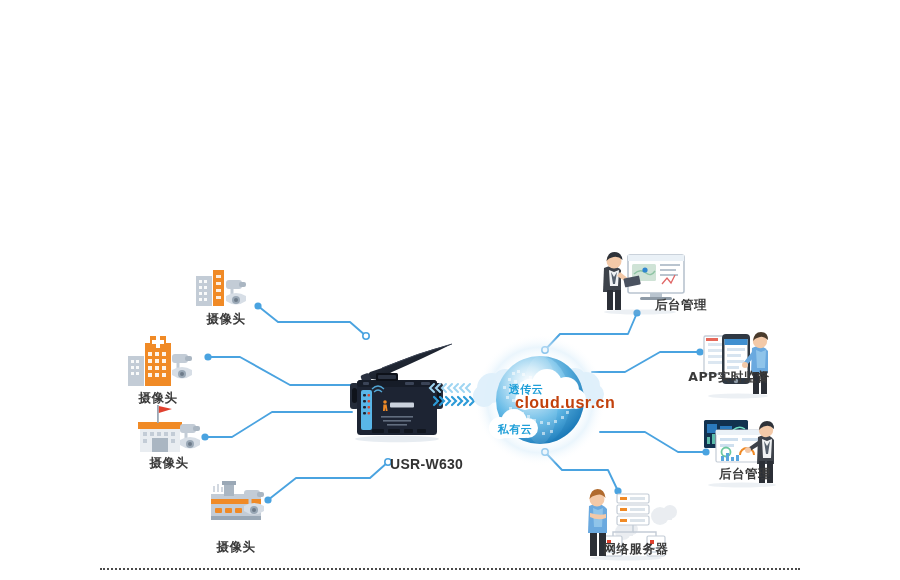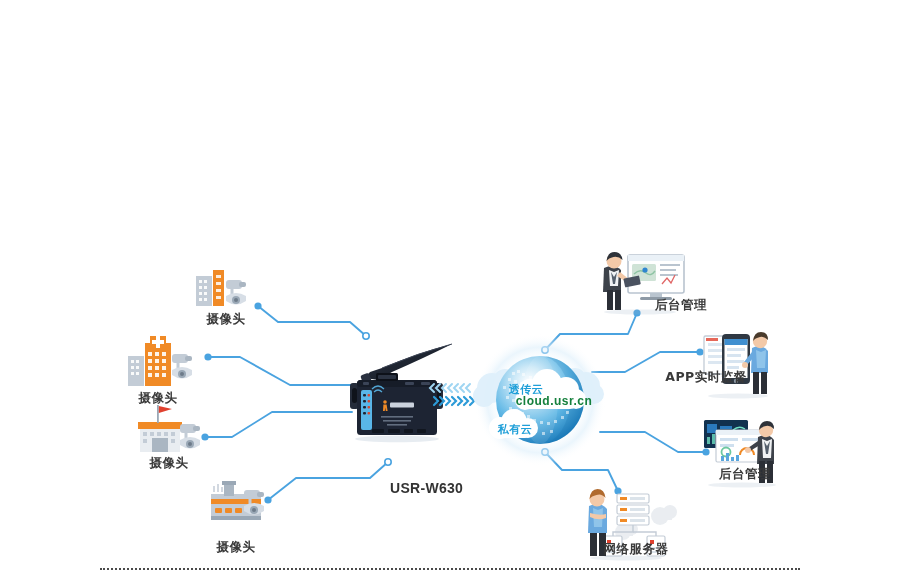--- a/index.html
+++ b/index.html
@@ -519,29 +519,29 @@
         <path d="M589.5,499 q1,-10 8,-10 q7,0 8,9 q-4,-5 -9,-3 q-5,1 -7,4 Z" fill="#b06a2e"></path>
         <rect x="590" y="533" width="7" height="23" fill="#2b2f36"></rect>
         <rect x="599" y="533" width="7" height="23" fill="#2b2f36"></rect>
         <path d="M590,513 q10,3 16,1 l0,4 q-8,3 -16,-1 Z" fill="#f3c9a8"></path>
       </g>
       <ellipse cx="626" cy="558" rx="36" ry="2.4" fill="#9fb3c6" opacity=".2"></ellipse>
     </g>
   </svg>
 
   <div class="lbl cn" style="left:495px;top:382px;width:62px;font-size:11px;color:#1f9fd8;">透传云</div>
-  <div class="lbl" style="left:515px;top:394px;width:78px;font-size:12px;color:#15803d;font-weight:bold;">cloud.usr.cn</div>
+  <div class="lbl" style="left:515px;top:394px;width:78px;font-size:16px;color:#c2410c;font-weight:bold;">cloud.usr.cn</div>
   <div class="lbl cn" style="left:494px;top:422px;width:42px;font-size:11px;color:#1f9fd8;font-family:Liberation Serif, serif;">私有云</div>
 
-  <div class="devlabel" style="left:390px;top:480px;">USR-W630</div>
+  <div class="devlabel" style="left:390px;top:456px;">USR-W630</div>
 
   <div class="lbl cn" style="left:198px;top:311px;width:56px;">摄像头</div>
   <div class="lbl cn" style="left:130px;top:390px;width:56px;">摄像头</div>
   <div class="lbl cn" style="left:141px;top:455px;width:56px;">摄像头</div>
   <div class="lbl cn" style="left:208px;top:539px;width:56px;">摄像头</div>
 
   <div class="lbl cn" style="left:607px;top:297px;width:76px;margin-left:36px;">后台管理</div>
-  <div class="lbl cn" style="left:660px;top:369px;width:92px;">APP实时监督</div>
+  <div class="lbl cn" style="left:683px;top:369px;width:92px;">APP实时监督</div>
   <div class="lbl cn" style="left:707px;top:466px;width:76px;">后台管理</div>
   <div class="lbl cn" style="left:590px;top:541px;width:92px;text-align:center;">网络服务器</div>
 
   <div class="botline"></div>
 </div>
 
 </body></html>

